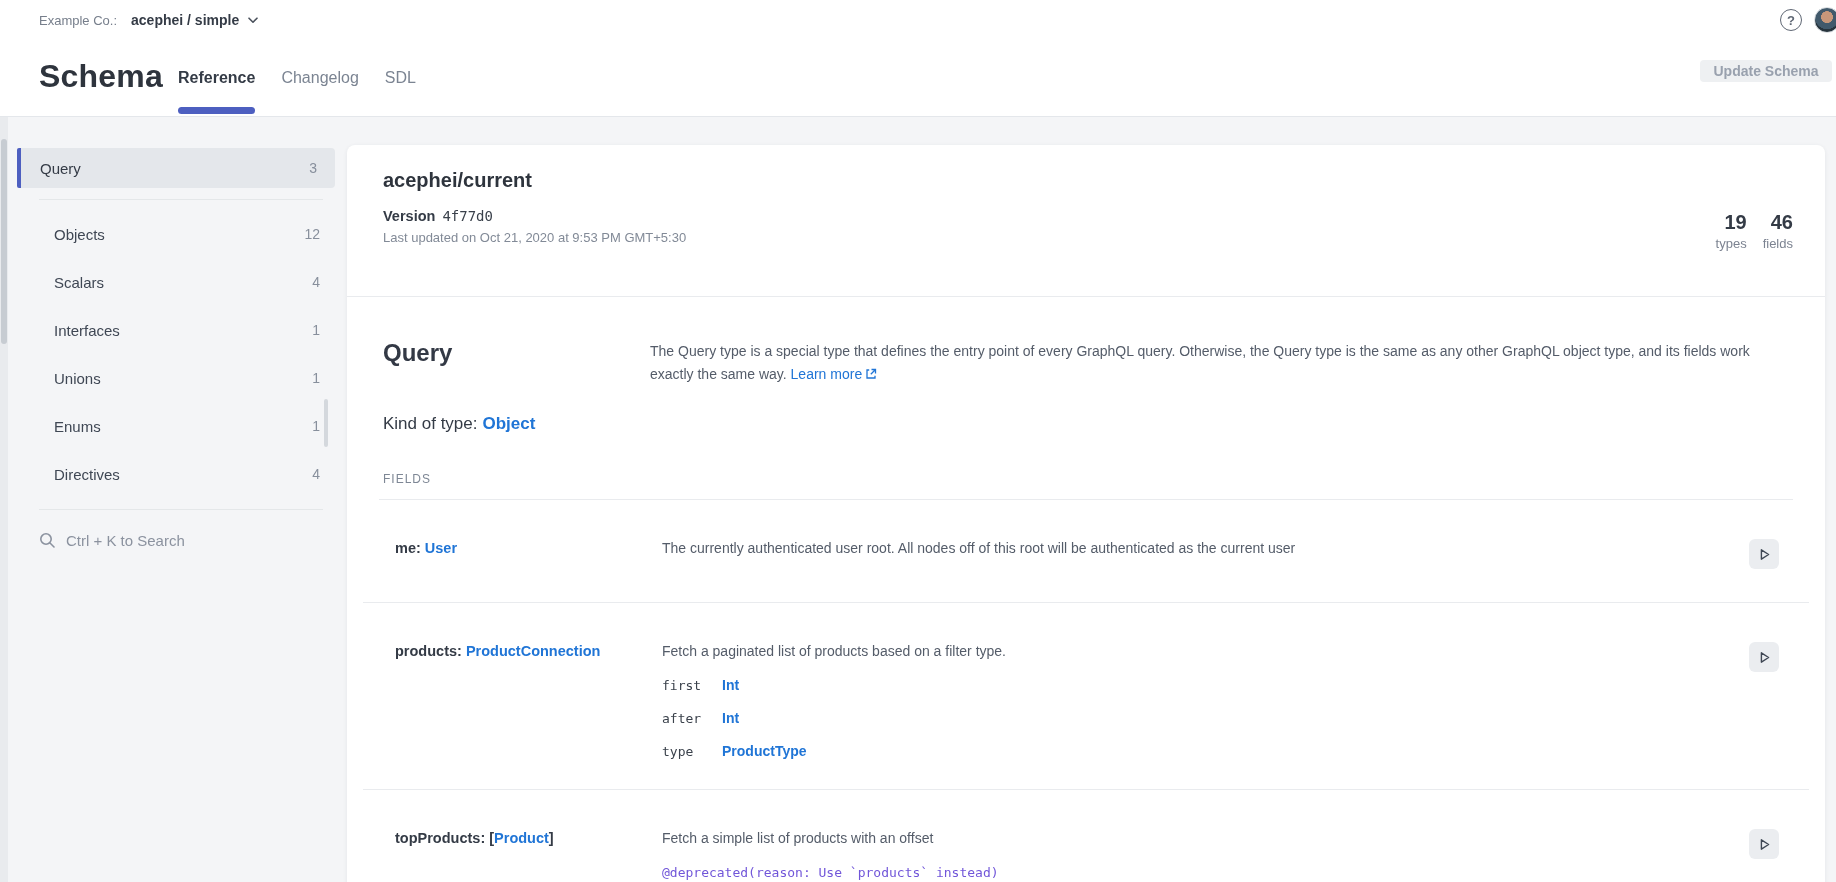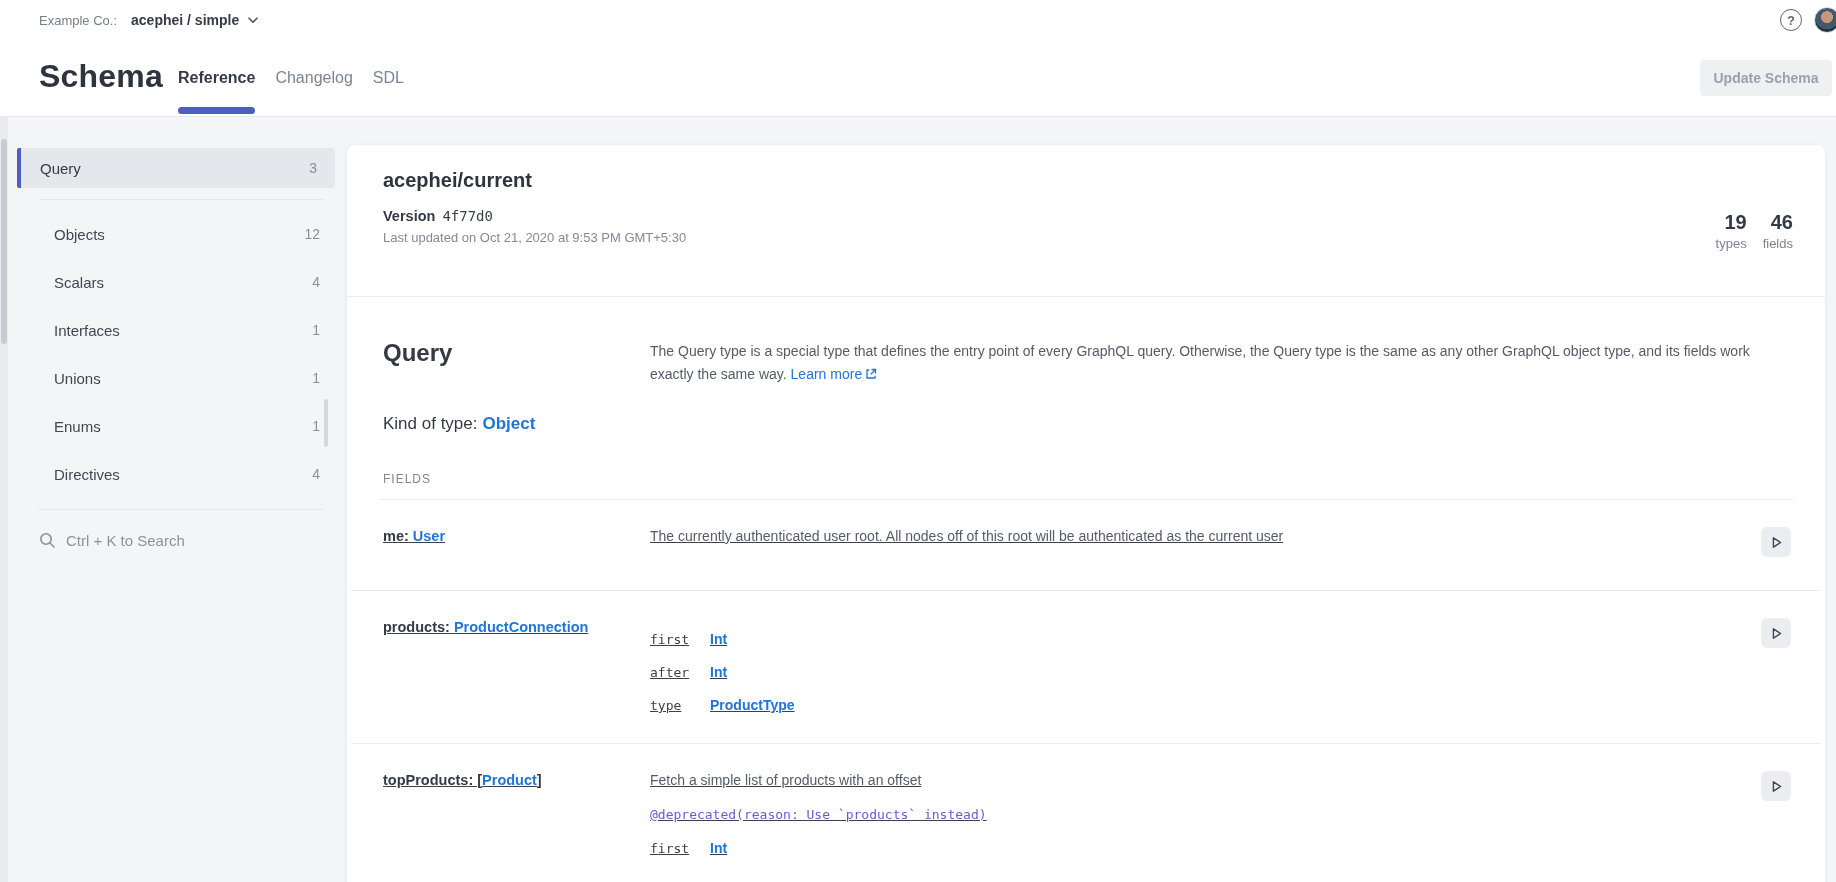--- a/index.html
+++ b/index.html
@@ -19,25 +19,25 @@
   .chev{margin-left:9px;display:flex;}
   .topbar-right{position:absolute;right:0;top:0;height:40px;display:flex;align-items:center;}
   .help-circle{width:22px;height:22px;border-radius:50%;border:1.5px solid #5f6774;color:#5f6774;
     font-size:13px;font-weight:700;display:flex;align-items:center;justify-content:center;cursor:pointer;box-sizing:border-box;}
   .avatar{width:26px;height:26px;border-radius:50%;margin-left:12px;margin-right:-4px;flex:none;cursor:pointer;
     background:radial-gradient(circle at 50% 38%, #c8977a 0 30%, #41596b 32% 62%, #27343d 64%);
     border:1px solid #d9dde1;box-sizing:border-box;}
   
   .header{position:absolute;top:40px;left:0;right:0;height:76px;background:#fff;border-bottom:1px solid #e4e7eb;}
   .page-title{position:absolute;left:39px;top:50%;transform:translateY(-54%);font-size:32px;font-weight:700;color:#2e343d;letter-spacing:.2px;}
-  .tabs{position:absolute;left:178px;top:0;bottom:0;display:flex;gap:20px;align-items:center;}
+  .tabs{position:absolute;left:178px;top:0;bottom:0;display:flex;gap:26px;align-items:center;}
   .tab{position:relative;height:100%;display:flex;align-items:center;font-size:16px;color:#7b8492;cursor:pointer;}
   .tab.active{color:#343b46;font-weight:700;}
   .tab.active::after{content:"";position:absolute;left:0;right:0;bottom:2px;height:7px;border-radius:3.5px;background:#4d5fc0;}
-  .update-btn{position:absolute;right:4px;top:20px;width:132px;height:36px;background:#eef0f2;border:none;border-radius:4px;
+  .update-btn{position:absolute;right:4px;top:20px;width:132px;height:22px;background:#eef0f2;border:none;border-radius:4px;
     font-family:inherit;font-size:14px;font-weight:600;color:#99a1ae;cursor:default;}
   
   .page-scroll{position:absolute;left:0;top:117px;bottom:0;width:8px;background:#e9ebee;}
   .page-scroll .thumb{position:absolute;left:1px;width:6px;top:22px;height:205px;border-radius:3px;background:#c7ccd2;}
   
   .sidebar{position:absolute;left:8px;top:116px;width:340px;}
   .side-item{display:flex;align-items:center;justify-content:space-between;height:48px;padding:0 28px 0 46px;cursor:pointer;}
   .side-item .lbl{font-size:15px;color:#3f4754;}
   .side-item .cnt{font-size:14px;color:#878f9c;}
   .side-item.selected{position:relative;height:40px;margin:32px 13px 0 13px;padding:0 18px 0 19px;
@@ -66,21 +66,21 @@
   .sec-name-col{width:267px;flex:none;}
   .sec-name{font-size:24px;font-weight:600;color:#333945;margin:2px 0 0 0;}
   .sec-desc{flex:1;font-size:14px;line-height:23px;color:#545c69;padding-right:4px;margin-top:3px;}
   .link{color:#2075d6;text-decoration:none;cursor:pointer;}
   .ext-icon{display:inline-block;vertical-align:-1px;margin-left:3px;}
   .kind-row{margin-top:27px;font-size:17px;color:#343b46;}
   .kind-row .link{font-weight:600;margin-left:5px;}
   .fields-label{margin-top:38px;font-size:12px;letter-spacing:1px;color:#7e8795;}
   .fields-top-divider{height:1px;background:#e9ebee;margin:13px -4px 0 -4px;border:none;}
   
-  .field-row{display:flex;padding:21px 30px 33px 32px;border-bottom:1px solid #e9ebee;margin:4px;text-decoration:underline;}
+  .field-row{display:flex;padding:21px 30px 33px 32px;border-bottom:1px solid #e9ebee;margin:16px;}
   .f-name{width:267px;flex:none;font-size:14.5px;font-weight:600;color:#343b46;line-height:22px;}
   .f-name .link{font-weight:600;}
   .f-body{flex:1;min-width:0;padding-right:30px;}
   .f-desc{font-size:14px;color:#545c69;line-height:22px;}
   .f-deprecated{margin-top:14px;font-family:"DejaVu Sans Mono", monospace;font-size:13px;color:#7156d9;line-height:20px;}
   .arg{display:flex;margin-top:14px;line-height:19px;align-items:flex-end;}
   .arg-name{width:60px;flex:none;font-family:"DejaVu Sans Mono", monospace;font-size:13px;color:#3b424c;}
   .arg-type{font-size:14px;font-weight:600;}
   .run-btn{width:30px;height:30px;flex:none;margin-left:auto;margin-top:2px;border:none;border-radius:6px;
     background:#ebedf0;display:flex;align-items:center;justify-content:center;cursor:pointer;padding:0;}
@@ -221,20 +221,21 @@
           </svg>
       </span>
     </button>
   </div>
 
   <div class="field-row row-products">
     <div class="f-name">
       <span>products: </span><a class="link">ProductConnection</a><span></span>
     </div>
     <div class="f-body">
+      <div class="f-desc">Fetch a paginated list of products based on a filter type.</div>
       <div class="arg">
         <span class="arg-name">first</span>
         <a class="link arg-type">Int</a>
       </div>
       <div class="arg">
         <span class="arg-name">after</span>
         <a class="link arg-type">Int</a>
       </div>
       <div class="arg">
         <span class="arg-name">type</span>

